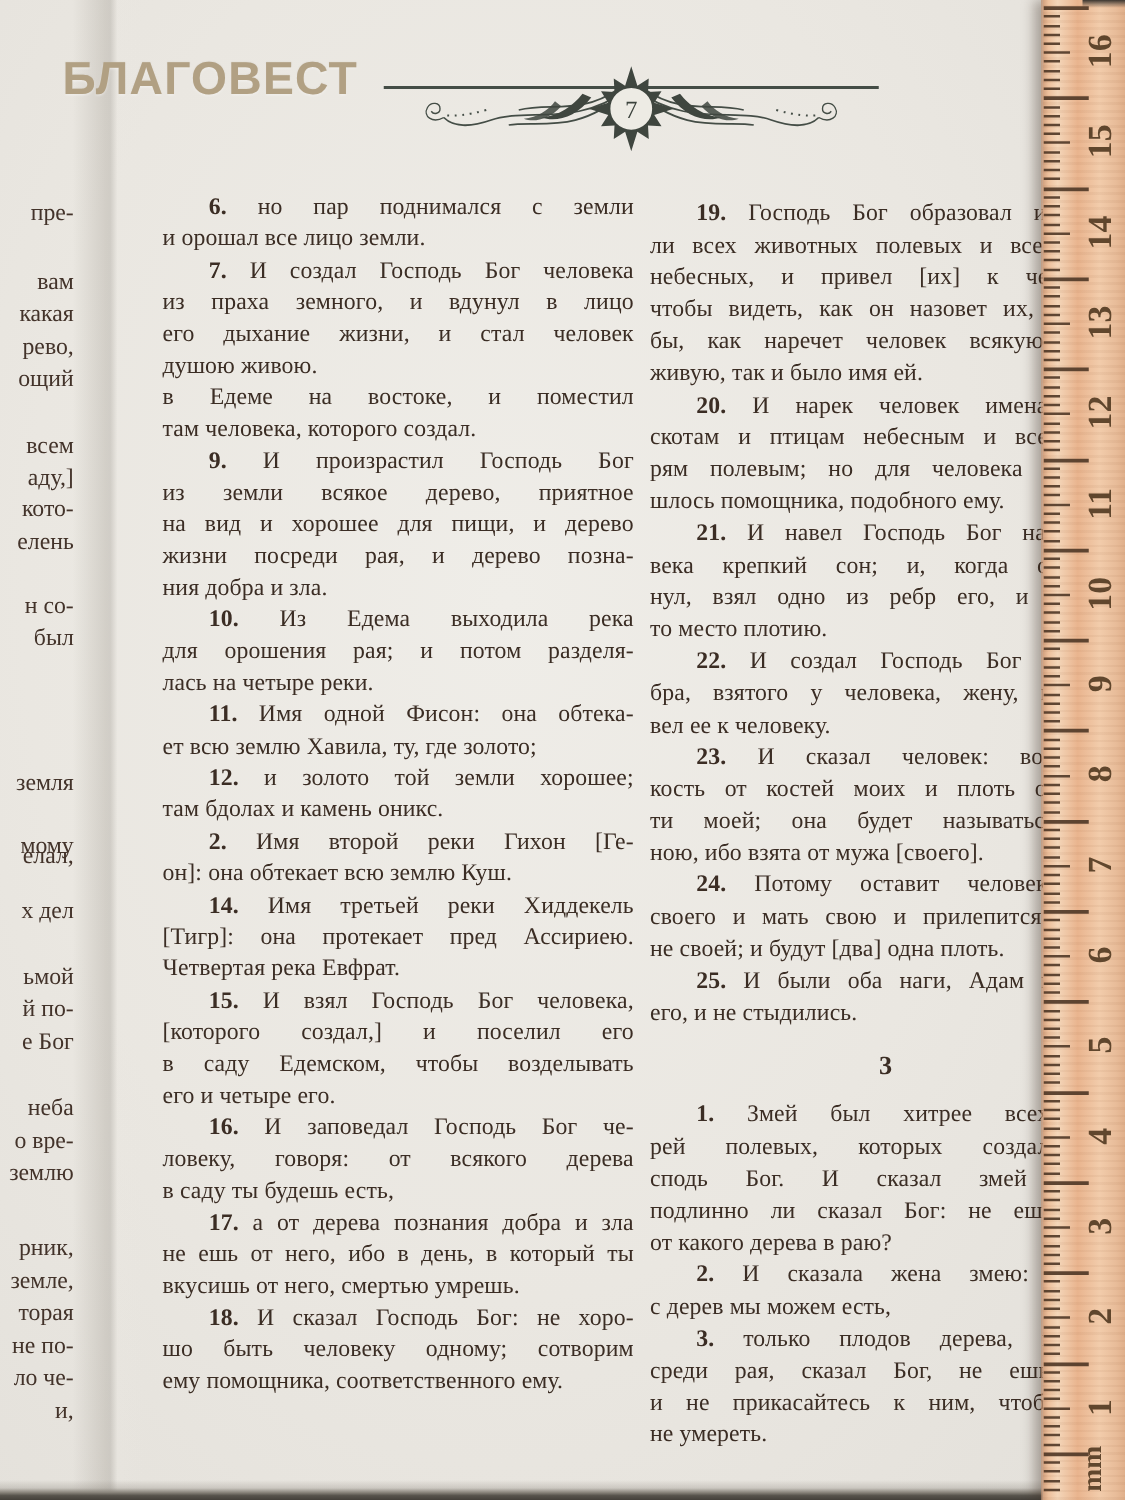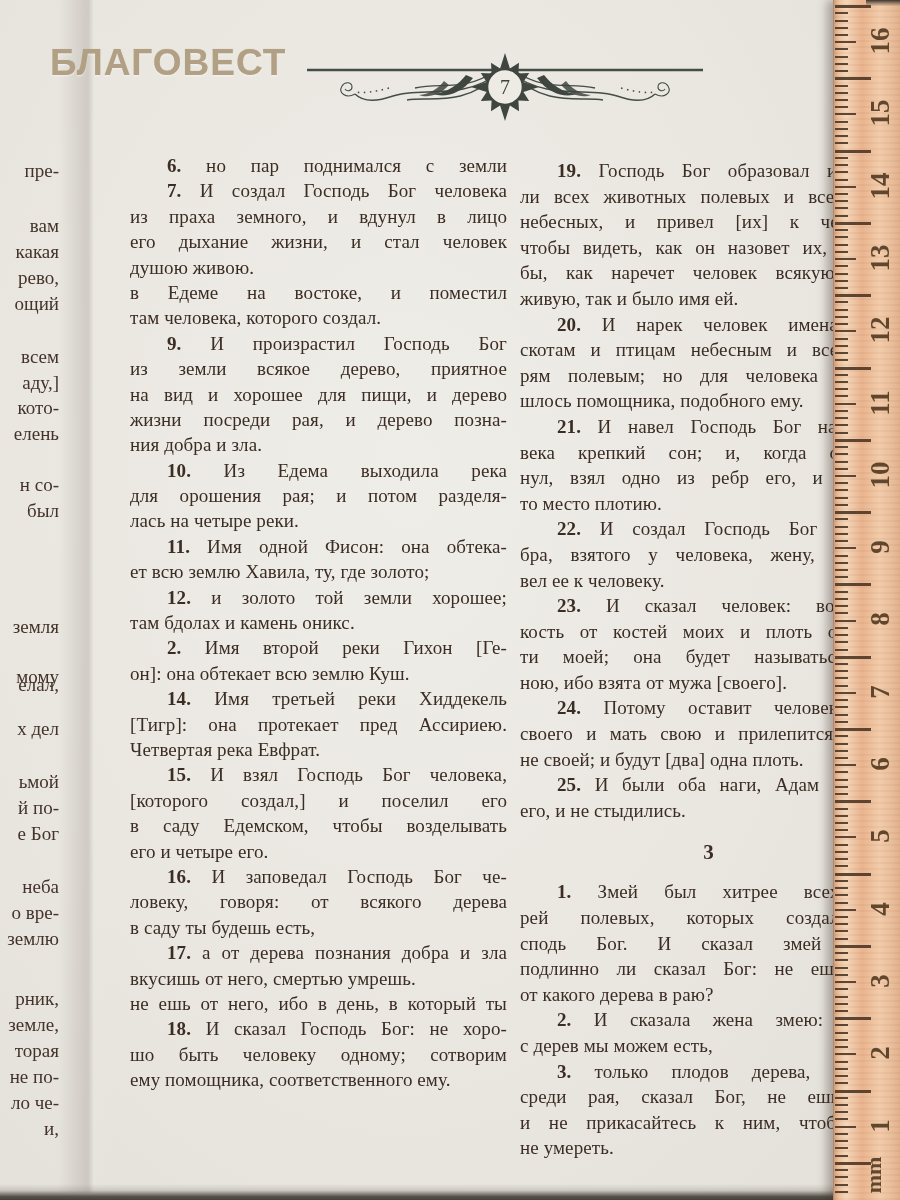--- a/index.html
+++ b/index.html
@@ -149,20 +149,21 @@
     <g transform="translate(202,37)">
       <polygon fill="#3f463f" points="0,-34 4.9,-18.4 14,-24.2 13.4,-13.4 24.2,-14 18.4,-4.9 34,0 18.4,4.9 24.2,14 13.4,13.4 14,24.2 4.9,18.4 0,34 -4.9,18.4 -14,24.2 -13.4,13.4 -24.2,14 -18.4,4.9 -34,0 -18.4,-4.9 -24.2,-14 -13.4,-13.4 -14,-24.2 -4.9,-18.4"></polygon>
       <circle cx="0" cy="0" r="17.5" fill="#edebe4" stroke="#3f463f" stroke-width="1.6"></circle>
       <text x="0" y="7" text-anchor="middle" font-size="20" font-family="Liberation Serif, serif" fill="#3b423c">7</text>
     </g>
   </svg>
 </div>
 
 <div class="col" id="col-left">
     <div class="line ind"><span class="vn">6.</span> но пар поднимался с земли</div>
+    <div class="line last">и орошал все лицо земли.</div>
     <div class="line ind"><span class="vn">7.</span> И создал Господь Бог человека</div>
     <div class="line">из праха земного, и вдунул в лицо</div>
     <div class="line">его дыхание жизни, и стал человек</div>
     <div class="line last">душою живою.</div>
     <div class="line">в Едеме на востоке, и поместил</div>
     <div class="line last">там человека, которого создал.</div>
     <div class="line ind"><span class="vn">9.</span> И произрастил Господь Бог</div>
     <div class="line">из земли всякое дерево, приятное</div>
     <div class="line">на вид и хорошее для пищи, и дерево</div>
     <div class="line">жизни посреди рая, и дерево позна-</div>
@@ -180,22 +181,22 @@
     <div class="line">[Тигр]: она протекает пред Ассириею.</div>
     <div class="line last">Четвертая река Евфрат.</div>
     <div class="line ind"><span class="vn">15.</span> И взял Господь Бог человека,</div>
     <div class="line">[которого создал,] и поселил его</div>
     <div class="line">в саду Едемском, чтобы возделывать</div>
     <div class="line last">его и четыре его.</div>
     <div class="line ind"><span class="vn">16.</span> И заповедал Господь Бог че-</div>
     <div class="line">ловеку, говоря: от всякого дерева</div>
     <div class="line last">в саду ты будешь есть,</div>
     <div class="line ind"><span class="vn">17.</span> а от дерева познания добра и зла</div>
+    <div class="line">не ешь от него, ибо в день, в который ты</div>
     <div class="line last">вкусишь от него, смертью умрешь.</div>
-    <div class="line">не ешь от него, ибо в день, в который ты</div>
     <div class="line ind"><span class="vn">18.</span> И сказал Господь Бог: не хоро-</div>
     <div class="line">шо быть человеку одному; сотворим</div>
     <div class="line last">ему помощника, соответственного ему.</div>
   </div>
 <div class="col" id="col-right">
     <div class="line ind"><span class="vn">19.</span> Господь Бог образовал из зем-</div>
     <div class="line">ли всех животных полевых и всех птиц</div>
     <div class="line">небесных, и привел [их] к человеку,</div>
     <div class="line">чтобы видеть, как он назовет их, и что-</div>
     <div class="line">бы, как наречет человек всякую душу</div>

